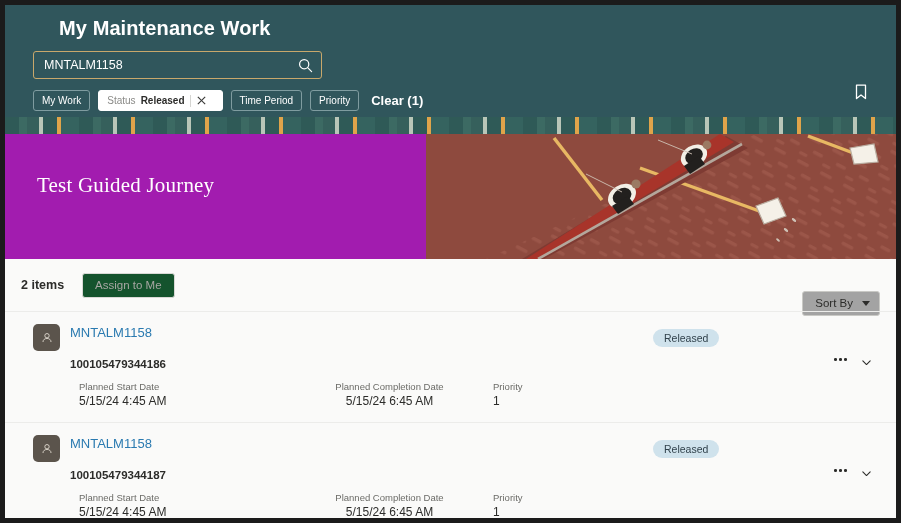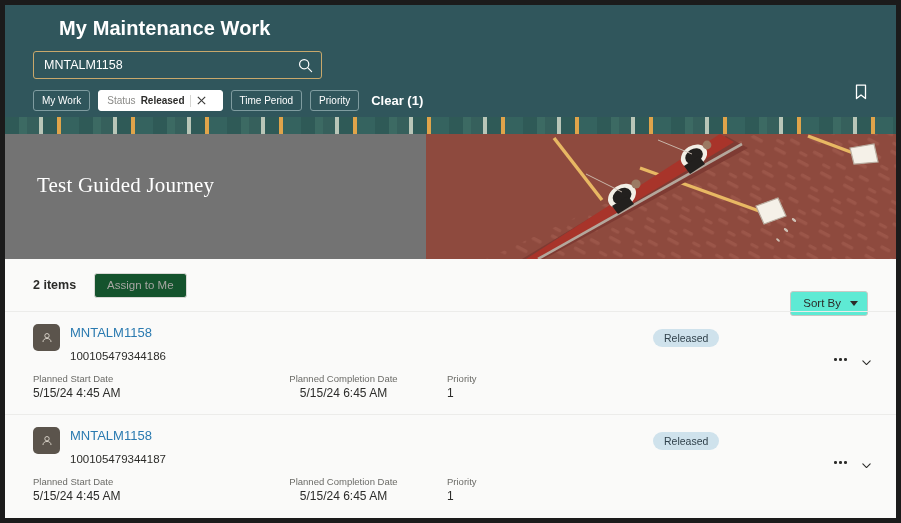--- a/index.html
+++ b/index.html
@@ -95,21 +95,21 @@
     right: 26px;
     top: 78px;
     width: 18px; height: 18px;
     cursor: pointer;
   }
 
   
   .banner {
     position: relative;
     height: 142px;
-    background: #737373;
+    background: #a21caf;
     overflow: hidden;
   }
   .banner-strip {
     position: absolute;
     left: 0; top: 0; right: 0;
     height: 17px;
     background:
       repeating-linear-gradient(90deg,
         #2f5a57 0px, #2f5a57 14px,
         #3c6a63 14px, #3c6a63 22px,
@@ -128,21 +128,21 @@
     letter-spacing: 0.2px;
     margin-bottom: 5px;
   }
   .banner-sub { color: #f2e3df; font-size: 11px; }
 
   
   .toolbar {
     height: 52px;
     display: flex;
     align-items: center;
-    padding: 0 28px;
+    padding: 0 16px;
     background: #fafaf9;
   }
   .item-count { font-size: 12.5px; font-weight: bold; color: #2c2c2a; margin-right: 18px; }
   .btn-ghost {
     height: 25px;
     padding: 0 12px;
     border: 1px solid #d9d9d6;
     border-radius: 3px;
     background: #14532d;
     color: #a6a6a2;
@@ -150,21 +150,21 @@
     font-family: "Liberation Sans", sans-serif;
     margin-right: 10px;
     cursor: default;
   }
   .sort-btn {
     margin-left: auto;
     height: 25px;
     padding: 0 9px 0 12px;
     border: 1px solid #c9c9c5;
     border-radius: 3px;
-    background: #5eead4;
+    background: #a3a3a3;
     color: #2c2c2a;
     font-size: 11.5px;
     font-family: "Liberation Sans", sans-serif;
     display: flex;
     align-items: center;
     gap: 9px;
     cursor: pointer;
     margin-top: 36px;
   }
   .caret { width: 0; height: 0; border-left: 4px solid transparent; border-right: 4px solid transparent; border-top: 5px solid #2c2c2a; }
@@ -177,31 +177,31 @@
   .avatar {
     width: 27px; height: 27px;
     border-radius: 5px;
     background: #5b544c;
     flex: 0 0 auto;
     margin-right: 10px;
     display: flex; align-items: center; justify-content: center;
   }
   .row-titles { padding-top: 1px; }
   .row-link { color: #2a7ab0; font-size: 13px; cursor: pointer; }
-  .row-id { color: #2c2c2a; font-size: 11.5px; margin-top: 10px; }
+  .row-id { color: #2c2c2a; font-size: 11.5px; margin-top: 18px; font-weight: bold; }
   .badge {
     position: absolute;
     left: 648px; top: 17px;
     background: #cfe2ec;
     color: #31424c;
     font-size: 10.5px;
     border-radius: 9px;
     padding: 3px 11px;
   }
-  .fields { display: flex; margin-top: 11px; }
+  .fields { display: flex; margin-top: 11px; margin-left: 46px; }
   .field { }
   .field.f1 { width: 207px; }
   .field.f2 { width: 207px; text-align: center; }
   .field-label { font-size: 9.5px; color: #6b6b67; margin-bottom: 2px; }
   .field-value { font-size: 12px; color: #2c2c2a; }
   .row-actions {
     position: absolute;
     right: 24px;
     top: 42px;
     display: flex;

